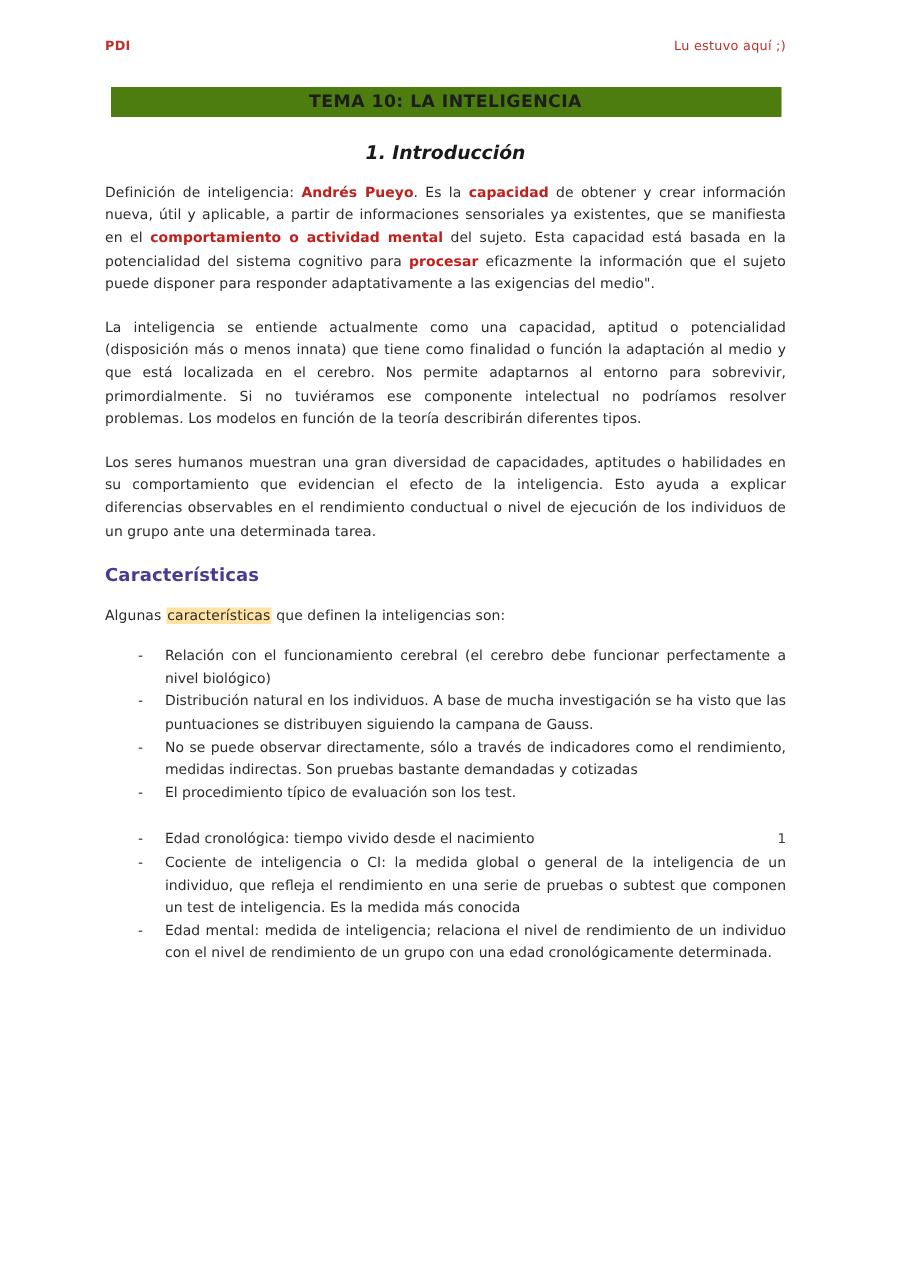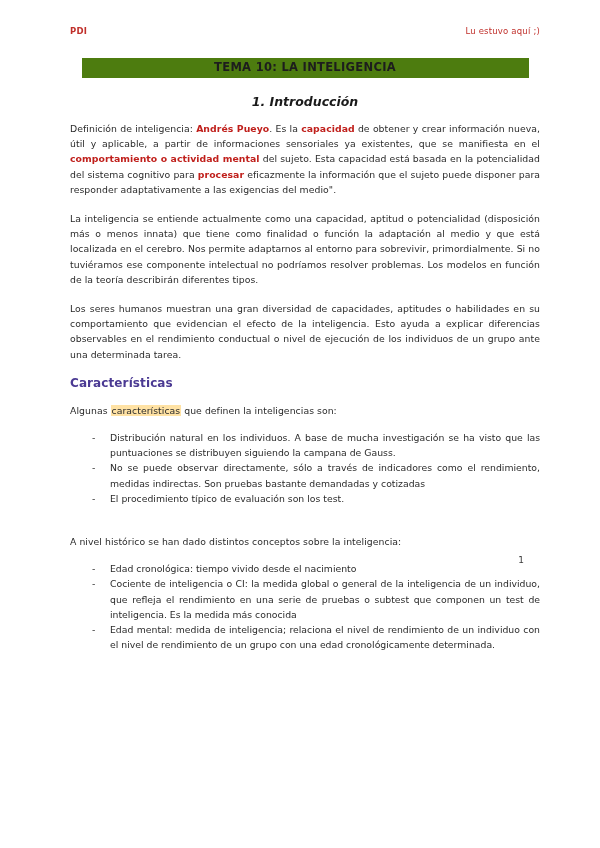--- a/index.html
+++ b/index.html
@@ -14,21 +14,21 @@
     font-family: "DejaVu Sans", "Liberation Sans", sans-serif;
     color: #2b2b2b;
     overflow: hidden;
   }
 
   .page {
     position: absolute;
     left: 0; top: 0;
     width: 600px;
     height: 603px;
-    padding: 26px 60px 20px 70px;
+    padding: 26px 76px 20px 70px;
   }
 
   
   .doc-header {
     display: flex;
     justify-content: space-between;
     align-items: baseline;
     font-size: 8.5px;
     color: #c0302b;
     letter-spacing: .2px;
@@ -140,28 +140,28 @@
 
   <p class="body">La inteligencia se entiende actualmente como una capacidad, aptitud o potencialidad (disposición más o menos innata) que tiene como finalidad o función la adaptación al medio y que está localizada en el cerebro. Nos permite adaptarnos al entorno para sobrevivir, primordialmente. Si no tuviéramos ese componente intelectual no podríamos resolver problemas. Los modelos en función de la teoría describirán diferentes tipos.</p>
 
   <p class="body">Los seres humanos muestran una gran diversidad de capacidades, aptitudes o habilidades en su comportamiento que evidencian el efecto de la inteligencia. Esto ayuda a explicar diferencias observables en el rendimiento conductual o nivel de ejecución de los individuos de un grupo ante una determinada tarea.</p>
 
   <h2 class="section">Características</h2>
 
   <p class="body tight"><span>Algunas </span><span class="hl-yellow">características</span><span> que definen la inteligencias son:</span></p>
 
   <ul class="dash">
+    <li>Relación con el funcionamiento cerebral (el cerebro debe funcionar perfectamente a nivel biológico)</li>
     <li>Distribución natural en los individuos. A base de mucha investigación se ha visto que las puntuaciones se distribuyen siguiendo la campana de Gauss.</li>
     <li>No se puede observar directamente, sólo a través de indicadores como el rendimiento, medidas indirectas. Son pruebas bastante demandadas y cotizadas</li>
     <li>El procedimiento típico de evaluación son los test.</li>
   </ul>
 
   <div class="spacer-md"></div>
 
-  <p class="body tight">A nivel histórico se han dado distintos conceptos sobre la inteligencia:</p>
 
   <ul class="dash">
     <li>Edad cronológica: tiempo vivido desde el nacimiento</li>
     <li>Cociente de inteligencia o CI: la medida global o general de la inteligencia de un individuo, que refleja el rendimiento en una serie de pruebas o subtest que componen un test de inteligencia. Es la medida más conocida</li>
     <li>Edad mental: medida de inteligencia; relaciona el nivel de rendimiento de un individuo con el nivel de rendimiento de un grupo con una edad cronológicamente determinada.</li>
   </ul>
 
   <div class="page-number">1</div>
 
 </div>

